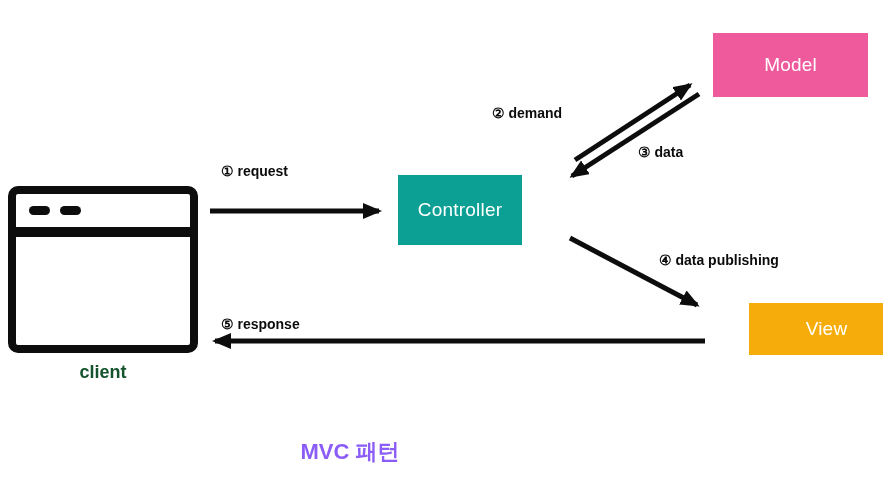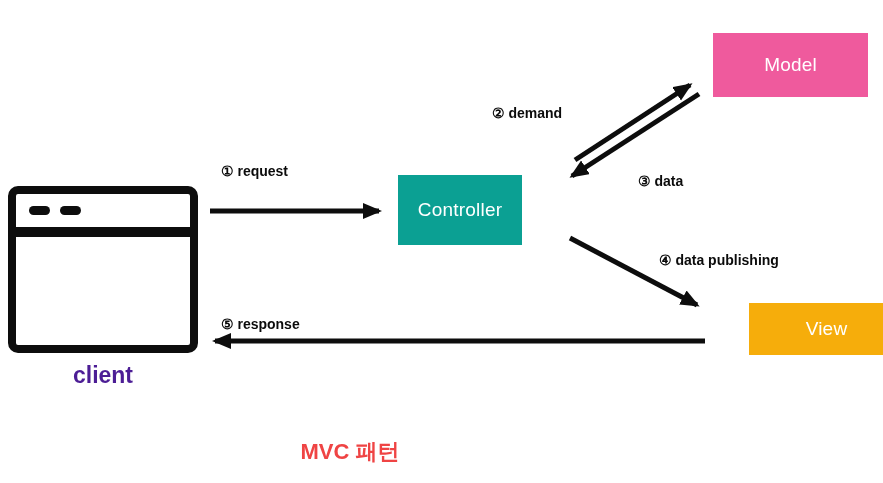--- a/index.html
+++ b/index.html
@@ -27,21 +27,21 @@
   
   .arrow-label{
     position:absolute;
     color:#0b0b0b;
     font-size:14px;
     font-weight:700;
     white-space:nowrap;
   }
   #label-request{left:221px;top:163px;}
   #label-demand{left:492px;top:105px;}
-  #label-data{left:638px;top:144px;margin-top:29px;}
+  #label-data{left:638px;top:144px;}
   #label-publishing{left:659px;top:252px;}
   #label-response{left:221px;top:301px;margin-top:15px;}
   
   #client-icon{
     position:absolute;left:8px;top:186px;
     width:190px;height:167px;
     box-sizing:border-box;
     border:8px solid #0d0d0d;
     border-radius:10px;
     background:#ffffff;
@@ -52,27 +52,27 @@
     border-bottom:10px solid #0d0d0d;
     display:flex;align-items:center;
     padding-left:13px;gap:10px;
   }
   .titlebar-dot{
     width:21px;height:9px;border-radius:5px;background:#0d0d0d;
   }
   #client-label{
     position:absolute;left:8px;top:362px;width:190px;
     text-align:center;
-    color:#4c1d95;font-size:23px;font-weight:700;
+    color:#14532d;font-size:18px;font-weight:700;
   }
   
   #diagram-title{
     position:absolute;left:0;top:437px;width:700px;
     text-align:center;
-    color:#ef4444;font-size:22px;font-weight:700;
+    color:#8b5cf6;font-size:22px;font-weight:700;
   }
 </style>
 </head>
 <body>
 
 <div id="canvas">
 
   <svg id="arrow-layer" viewBox="0 0 883 483" xmlns="http://www.w3.org/2000/svg">
     <defs>
       <marker id="ah" markerUnits="userSpaceOnUse" markerWidth="20" markerHeight="18" refX="16" refY="8" orient="auto">

